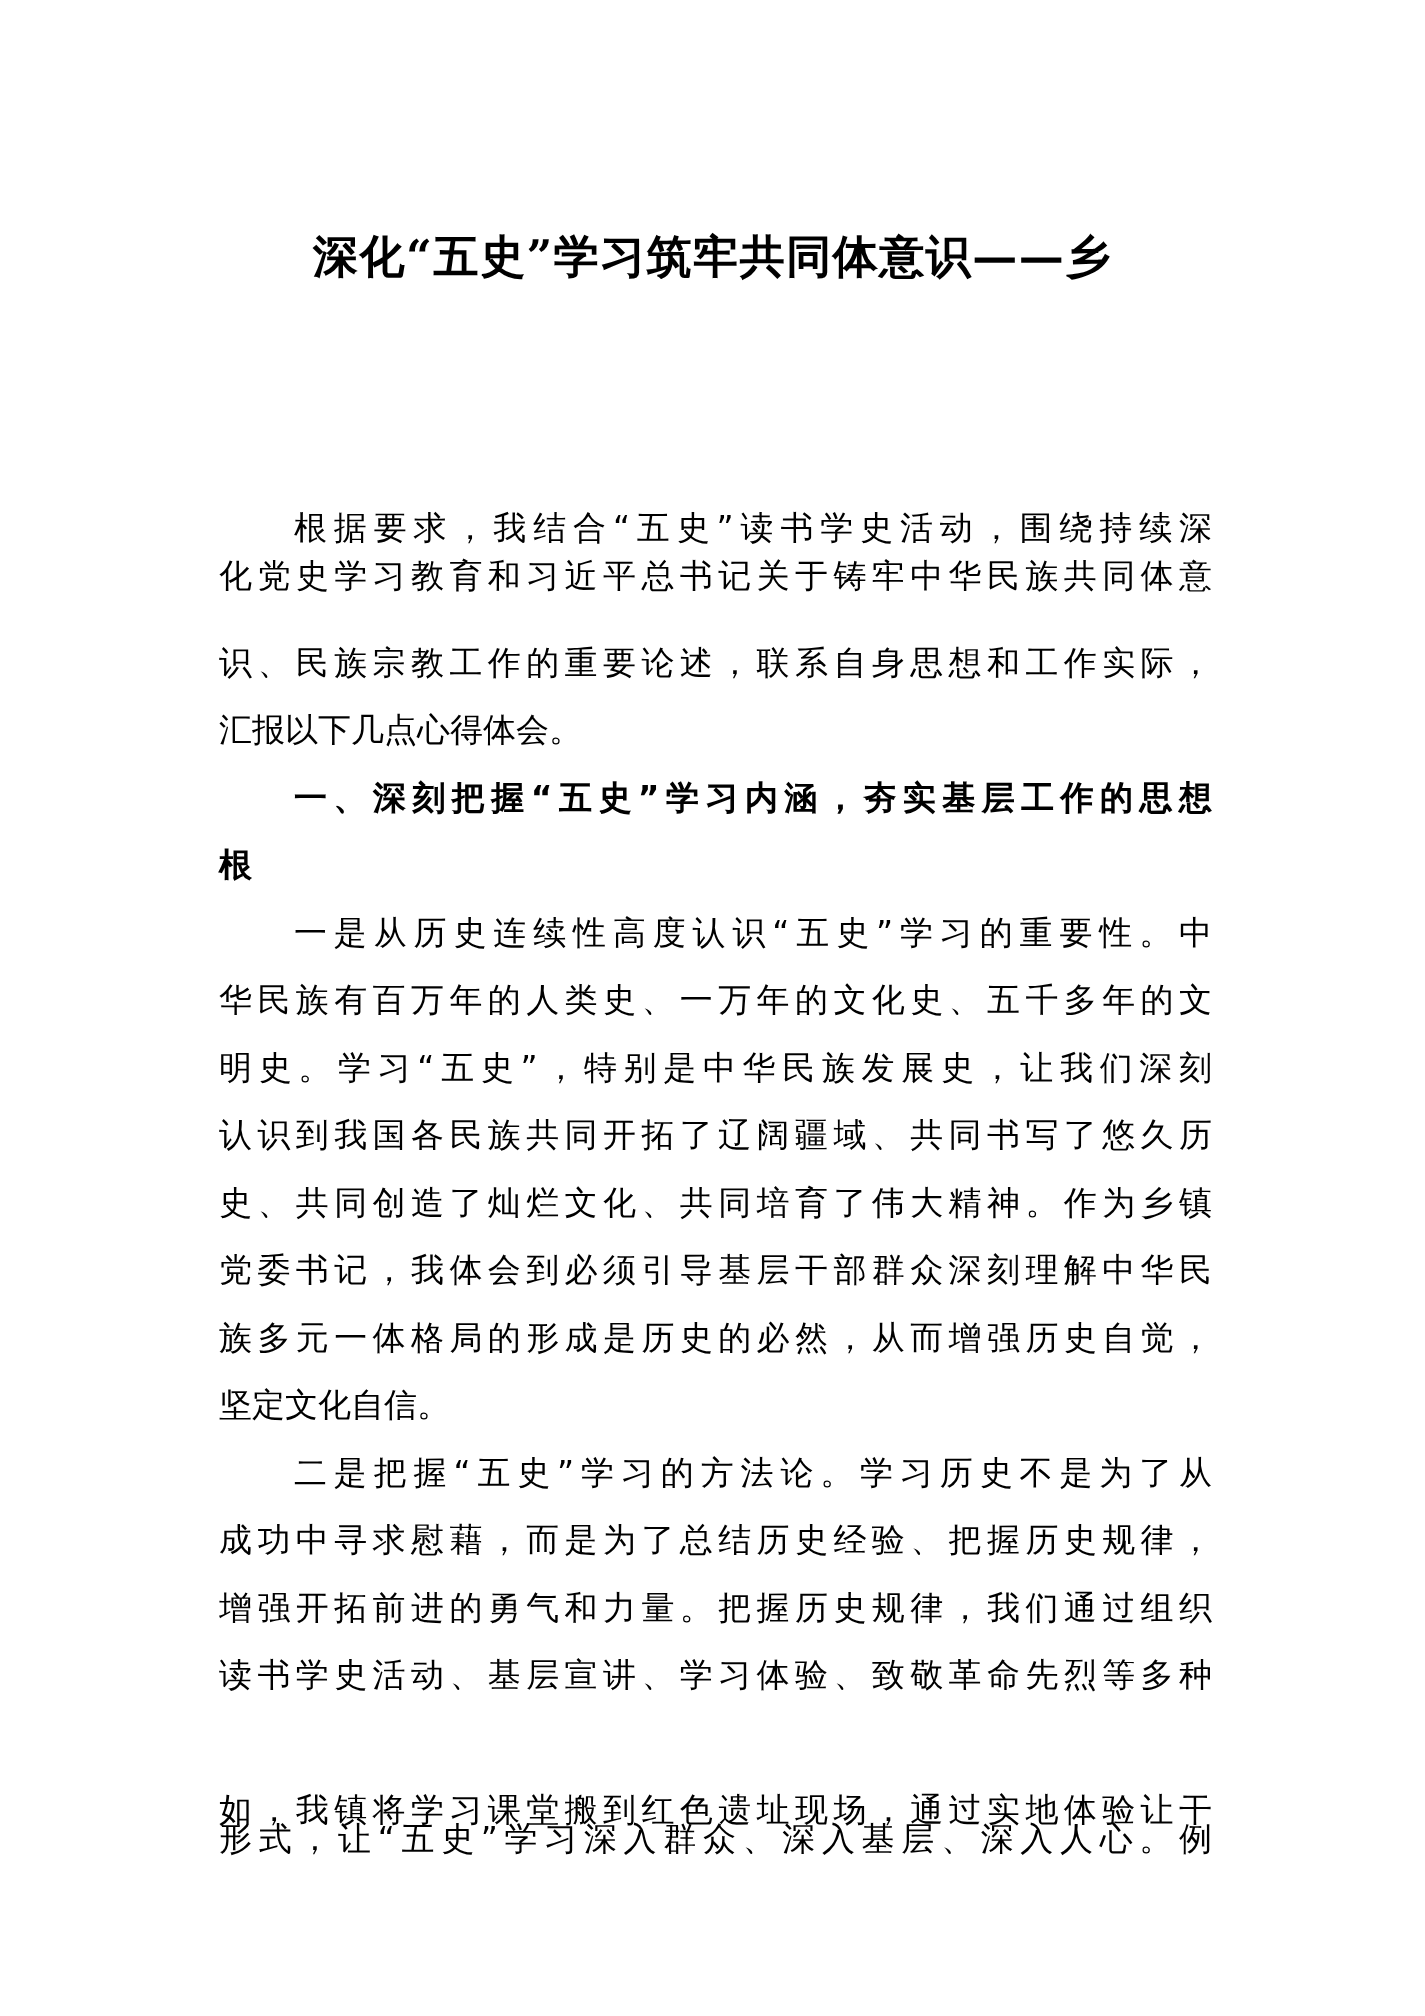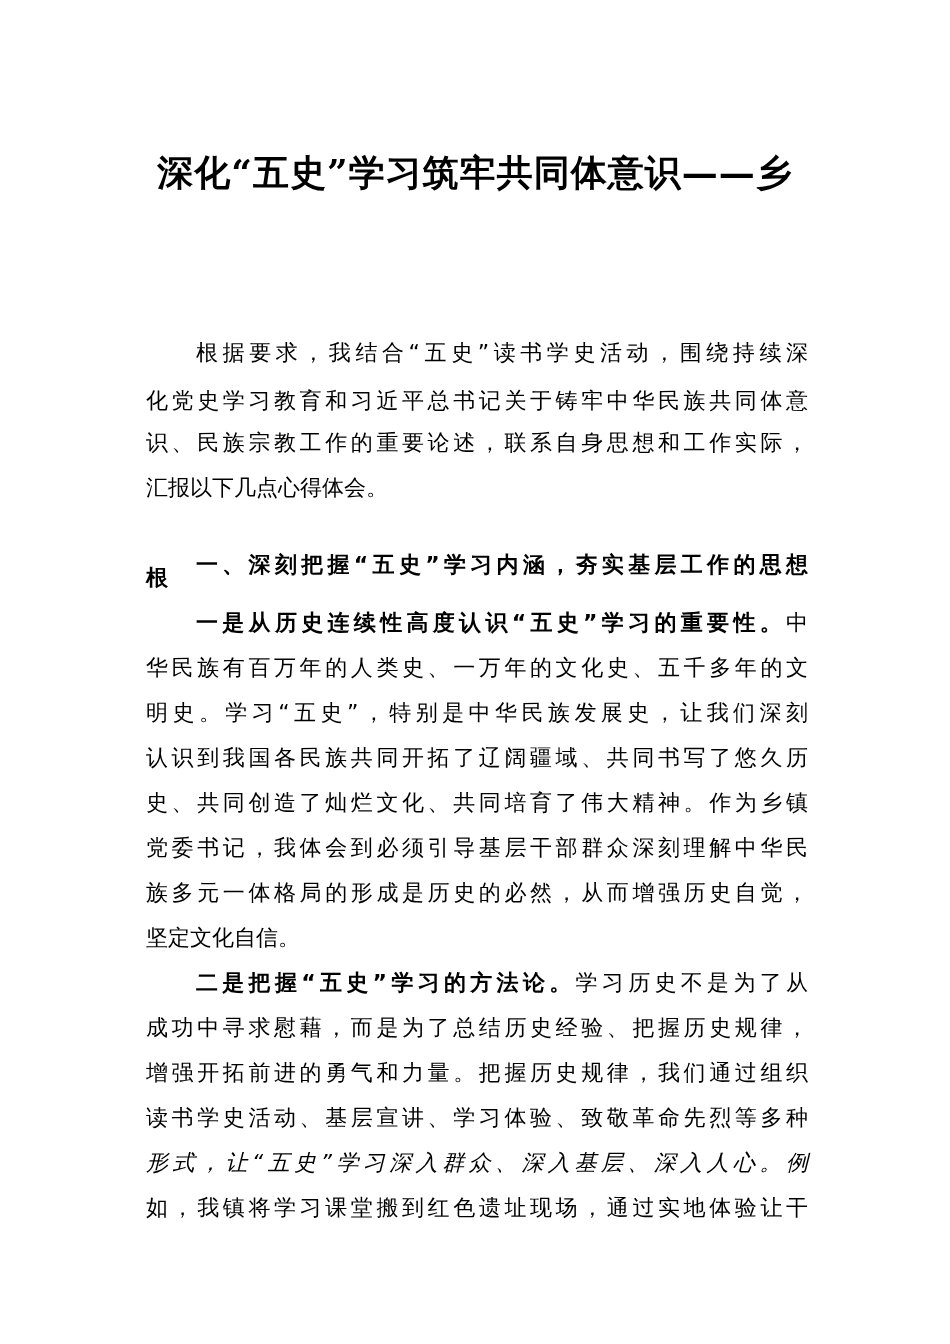--- a/index.html
+++ b/index.html
@@ -1,66 +1,66 @@
 <!DOCTYPE html>
 <html><head>
 <meta charset="utf-8">
 <style>
   html, body { margin: 0; padding: 0; background: #ffffff; }
   body { width: 950px; height: 1344px; position: relative; overflow: hidden; color: #000; }
   .page { position: absolute; left: 0; top: 0; width: 950px; height: 1344px; background: #fff; }
   .title-line {
     position: absolute; left: 0; width: 950px; text-align: center;
     font-family: "DejaVu Serif", "Liberation Serif", serif;
-    font-weight: bold; font-size: 36px; line-height: 44px; letter-spacing: 1px;
+    font-weight: bold; font-size: 30px; line-height: 44px; letter-spacing: 1px;
     white-space: nowrap;
   }
   .line {
     position: absolute; left: 146px; width: 662px;
     font-family: "DejaVu Sans", "Liberation Sans", sans-serif;
     font-size: 22px; line-height: 30px; white-space: nowrap;
     text-align: justify; text-align-last: justify;
   }
   .line.last { text-align-last: left; }
   .line.indent { left: 196px; width: 612px; }
-  .bold { font-weight: bold; }
+  .bold { font-weight: normal; }
   .heading { font-weight: bold; }
 </style>
 </head>
 <body>
 
 <div class="page">
 
   <div class="title-line" style="top:150px;">深化“五史”学习筑牢共同体意识——乡</div>
 
   <div>
     <div class="line indent" style="top:338px;">根据要求，我结合“五史”读书学史活动，围绕持续深</div>
-    <div class="line" style="top:386px;">化党史学习教育和习近平总书记关于铸牢中华民族共同体意</div>
+    <div class="line" style="top:370px;">化党史学习教育和习近平总书记关于铸牢中华民族共同体意</div>
     <div class="line" style="top:428px;">识、民族宗教工作的重要论述，联系自身思想和工作实际，</div>
     <div class="line last" style="top:473px;">汇报以下几点心得体会。</div>
   </div>
 
   <div>
-    <div class="line indent heading" style="top:518px;margin-top:32px;">一、深刻把握“五史”学习内涵，夯实基层工作的思想</div>
+    <div class="line indent heading" style="top:518px;">一、深刻把握“五史”学习内涵，夯实基层工作的思想</div>
     <div class="line last heading" style="top:563px;">根</div>
   </div>
 
   <div>
     <div class="line indent" style="top:608px;"><span class="bold">一是从历史连续性高度认识“五史”学习的重要性。</span><span>中</span></div>
     <div class="line" style="top:653px;">华民族有百万年的人类史、一万年的文化史、五千多年的文</div>
     <div class="line" style="top:698px;">明史。学习“五史”，特别是中华民族发展史，让我们深刻</div>
     <div class="line" style="top:743px;">认识到我国各民族共同开拓了辽阔疆域、共同书写了悠久历</div>
     <div class="line" style="top:788px;">史、共同创造了灿烂文化、共同培育了伟大精神。作为乡镇</div>
     <div class="line" style="top:833px;">党委书记，我体会到必须引导基层干部群众深刻理解中华民</div>
     <div class="line" style="top:878px;">族多元一体格局的形成是历史的必然，从而增强历史自觉，</div>
     <div class="line last" style="top:923px;">坚定文化自信。</div>
   </div>
 
   <div>
     <div class="line indent" style="top:968px;"><span class="bold">二是把握“五史”学习的方法论。</span><span>学习历史不是为了从</span></div>
     <div class="line" style="top:1013px;">成功中寻求慰藉，而是为了总结历史经验、把握历史规律，</div>
     <div class="line" style="top:1058px;">增强开拓前进的勇气和力量。把握历史规律，我们通过组织</div>
     <div class="line" style="top:1103px;">读书学史活动、基层宣讲、学习体验、致敬革命先烈等多种</div>
-    <div class="line" style="top:1148px;font-style:italic;">形式，让“五史”学习深入群众、深入基层、深入人心。例</div>
+    <div class="line" style="top:1212px;">形式，让“五史”学习深入群众、深入基层、深入人心。例</div>
     <div class="line" style="top:1193px;">如，我镇将学习课堂搬到红色遗址现场，通过实地体验让干</div>
   </div>
 
 </div>
 
 </body></html>

